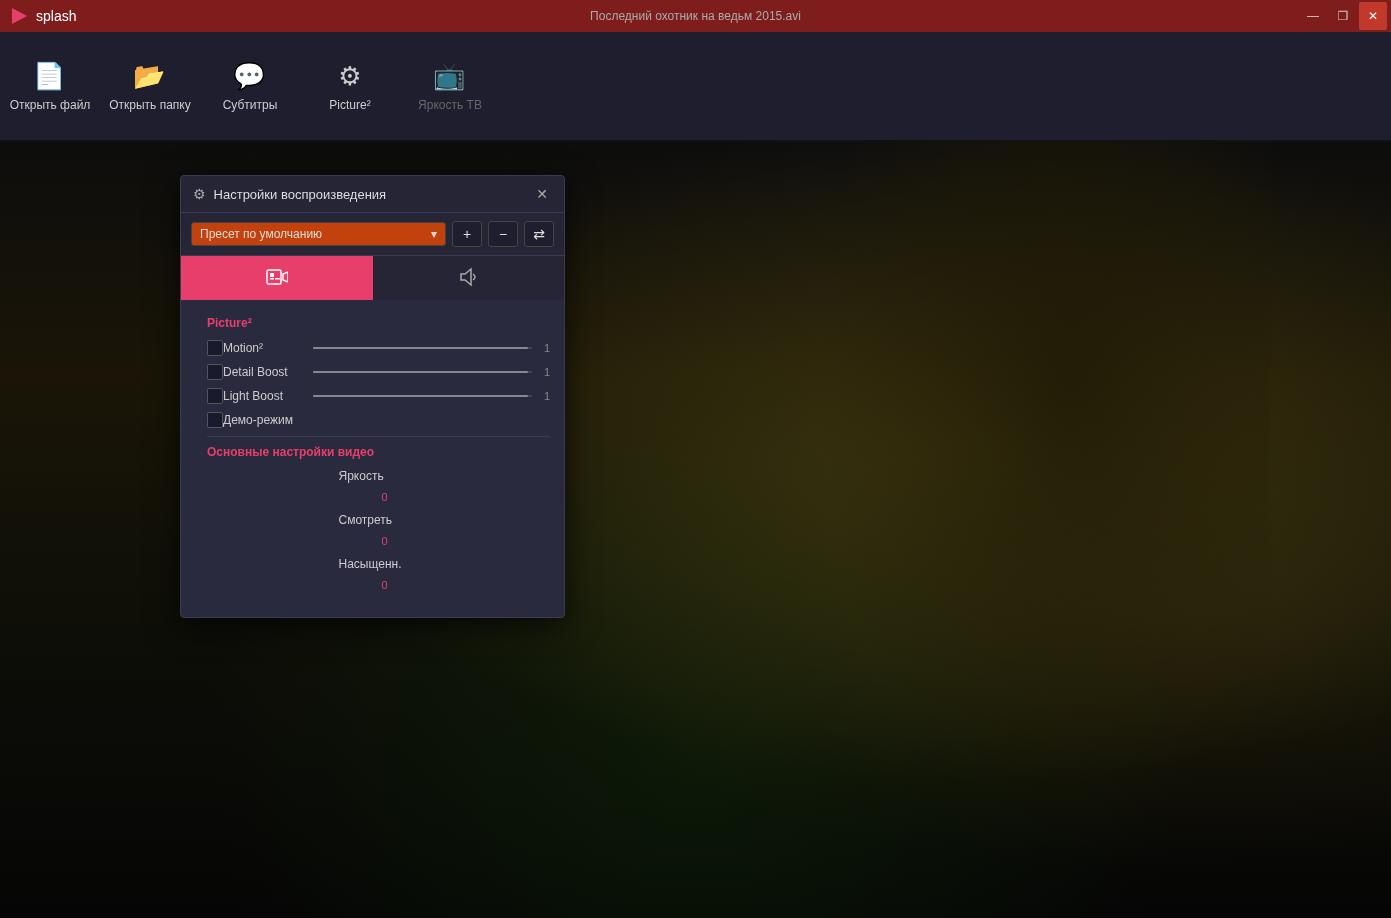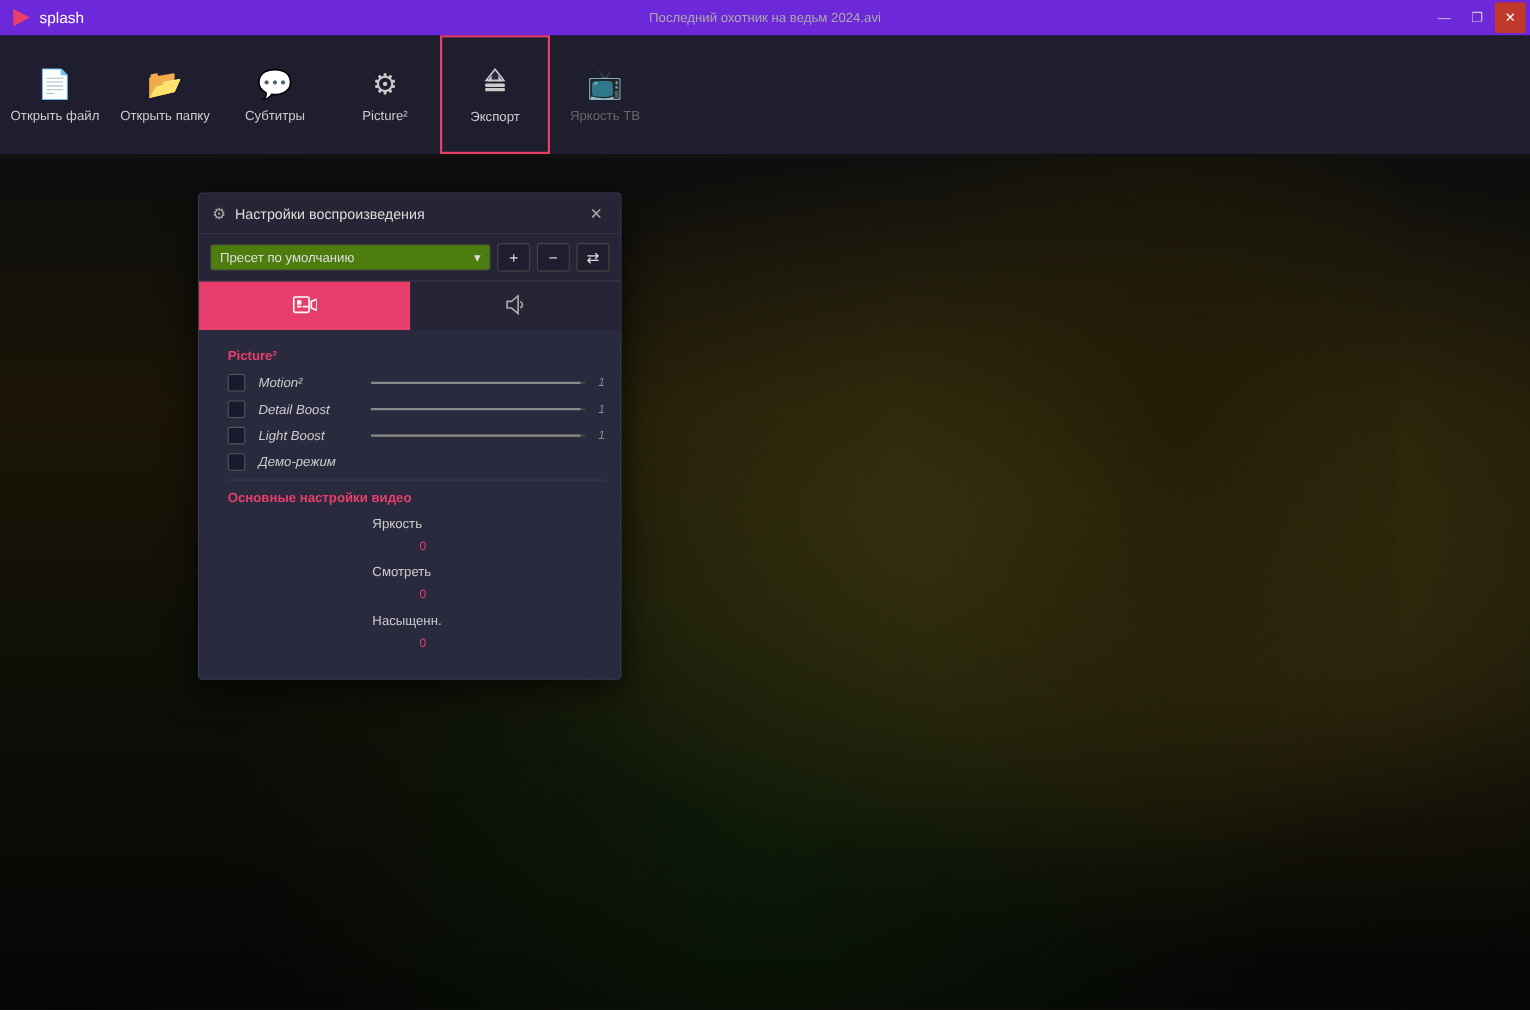--- a/index.html
+++ b/index.html
@@ -10,21 +10,21 @@
       font-family: 'Segoe UI', Arial, sans-serif;
       background: #1a1a2e;
       position: relative;
     }
 
     
     .title-bar {
       position: absolute;
       top: 0; left: 0; right: 0;
       height: 32px;
-      background: #6d28d9;
+      background: #7f1d1d;
       display: flex;
       align-items: center;
       justify-content: space-between;
       z-index: 100;
     }
     .title-bar-left {
       display: flex;
       align-items: center;
       padding-left: 8px;
       gap: 6px;
@@ -188,21 +188,21 @@
     .preset-row {
       display: flex;
       align-items: center;
       padding: 8px 10px;
       gap: 6px;
       background: #252535;
       border-bottom: 1px solid #3a3a55;
     }
     .preset-select {
       flex: 1;
-      background: #4d7c0f;
+      background: #c2410c;
       border: 1px solid #444;
       color: #ddd;
       font-size: 12px;
       padding: 4px 8px;
       border-radius: 3px;
       cursor: pointer;
       display: flex;
       align-items: center;
       justify-content: space-between;
     }
@@ -255,22 +255,21 @@
       font-size: 12px;
       font-weight: 600;
       margin-bottom: 10px;
       margin-top: 6px;
     }
 
     .setting-row {
       display: flex;
       align-items: center;
       margin-bottom: 8px;
-      gap: 12px;
-      font-style: italic;
+      gap: 0;
     }
     .setting-checkbox {
       width: 16px;
       height: 16px;
       border: 1px solid #555;
       background: #1a1a2e;
       border-radius: 2px;
       flex-shrink: 0;
       display: flex;
       align-items: center;
@@ -359,21 +358,21 @@
 </head>
 <body>
 
 <div class="title-bar">
   <div class="title-bar-left">
     <svg class="app-logo" viewBox="0 0 22 22">
       <polygon points="4,3 19,11 4,19" fill="#e83e6c"></polygon>
     </svg>
     <span class="app-name">splash</span>
   </div>
-  <div class="title-bar-center">Последний охотник на ведьм 2024.avi</div>
+  <div class="title-bar-center">Последний охотник на ведьм 2015.avi</div>
   <div class="title-bar-controls">
     <button class="title-btn">—</button>
     <button class="title-btn">❐</button>
     <button class="title-btn close-btn">✕</button>
   </div>
 </div>
 
 <div class="toolbar">
   <div class="toolbar-item">
     <span class="toolbar-icon">📄</span>
@@ -383,33 +382,20 @@
     <span class="toolbar-icon">📂</span>
     <span>Открыть папку</span>
   </div>
   <div class="toolbar-item">
     <span class="toolbar-icon">💬</span>
     <span>Субтитры</span>
   </div>
   <div class="toolbar-item">
     <span class="toolbar-icon">⚙</span>
     <span>Picture²</span>
-  </div>
-  <div class="toolbar-item active">
-    <span class="toolbar-icon">
-      <svg width="26" height="26" viewBox="0 0 26 26" fill="none">
-        <rect x="4" y="16" width="18" height="3" rx="1" fill="#ccc"></rect>
-        <rect x="4" y="20" width="18" height="3" rx="1" fill="#ccc"></rect>
-        <polygon points="13,4 20,14 6,14" fill="#ccc"></polygon>
-        <rect x="10" y="4" width="6" height="10" fill="#2a2a3e"></rect>
-        <polygon points="13,3 21,13 5,13" fill="none" stroke="#ccc" stroke-width="1.5"></polygon>
-
-      </svg>
-    </span>
-    <span>Экспорт</span>
   </div>
   <div class="toolbar-item disabled">
     <span class="toolbar-icon">📺</span>
     <span>Яркость ТВ</span>
   </div>
 </div>
 
 <div class="video-area">
   <div class="video-scene"></div>
   <div class="person-silhouette"></div>

